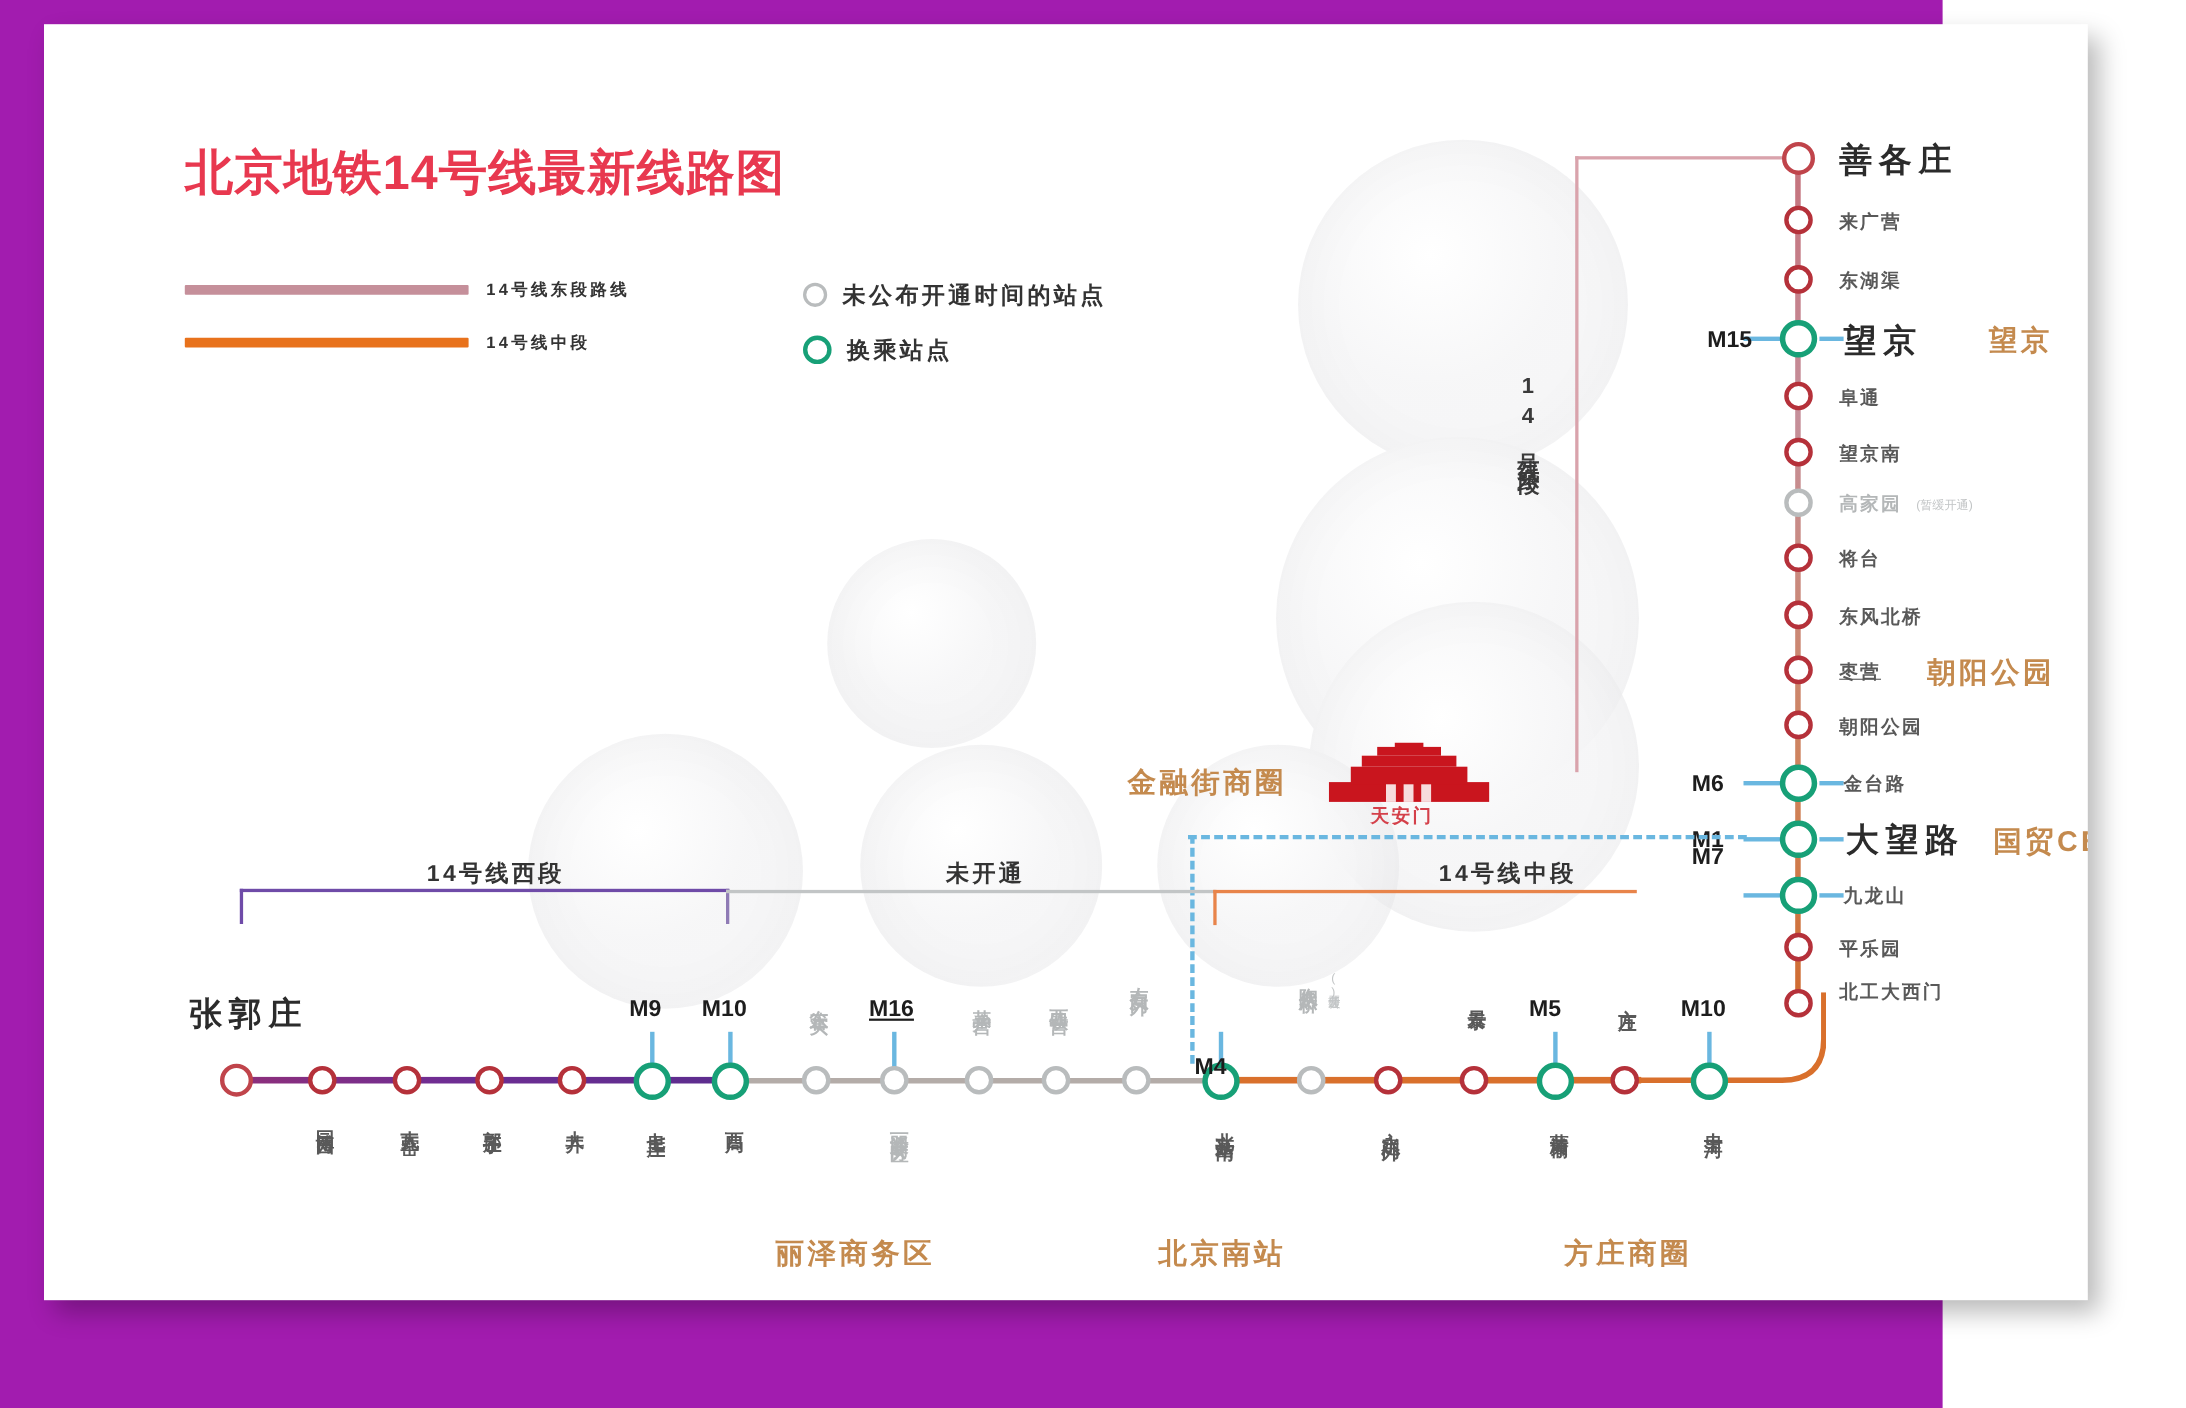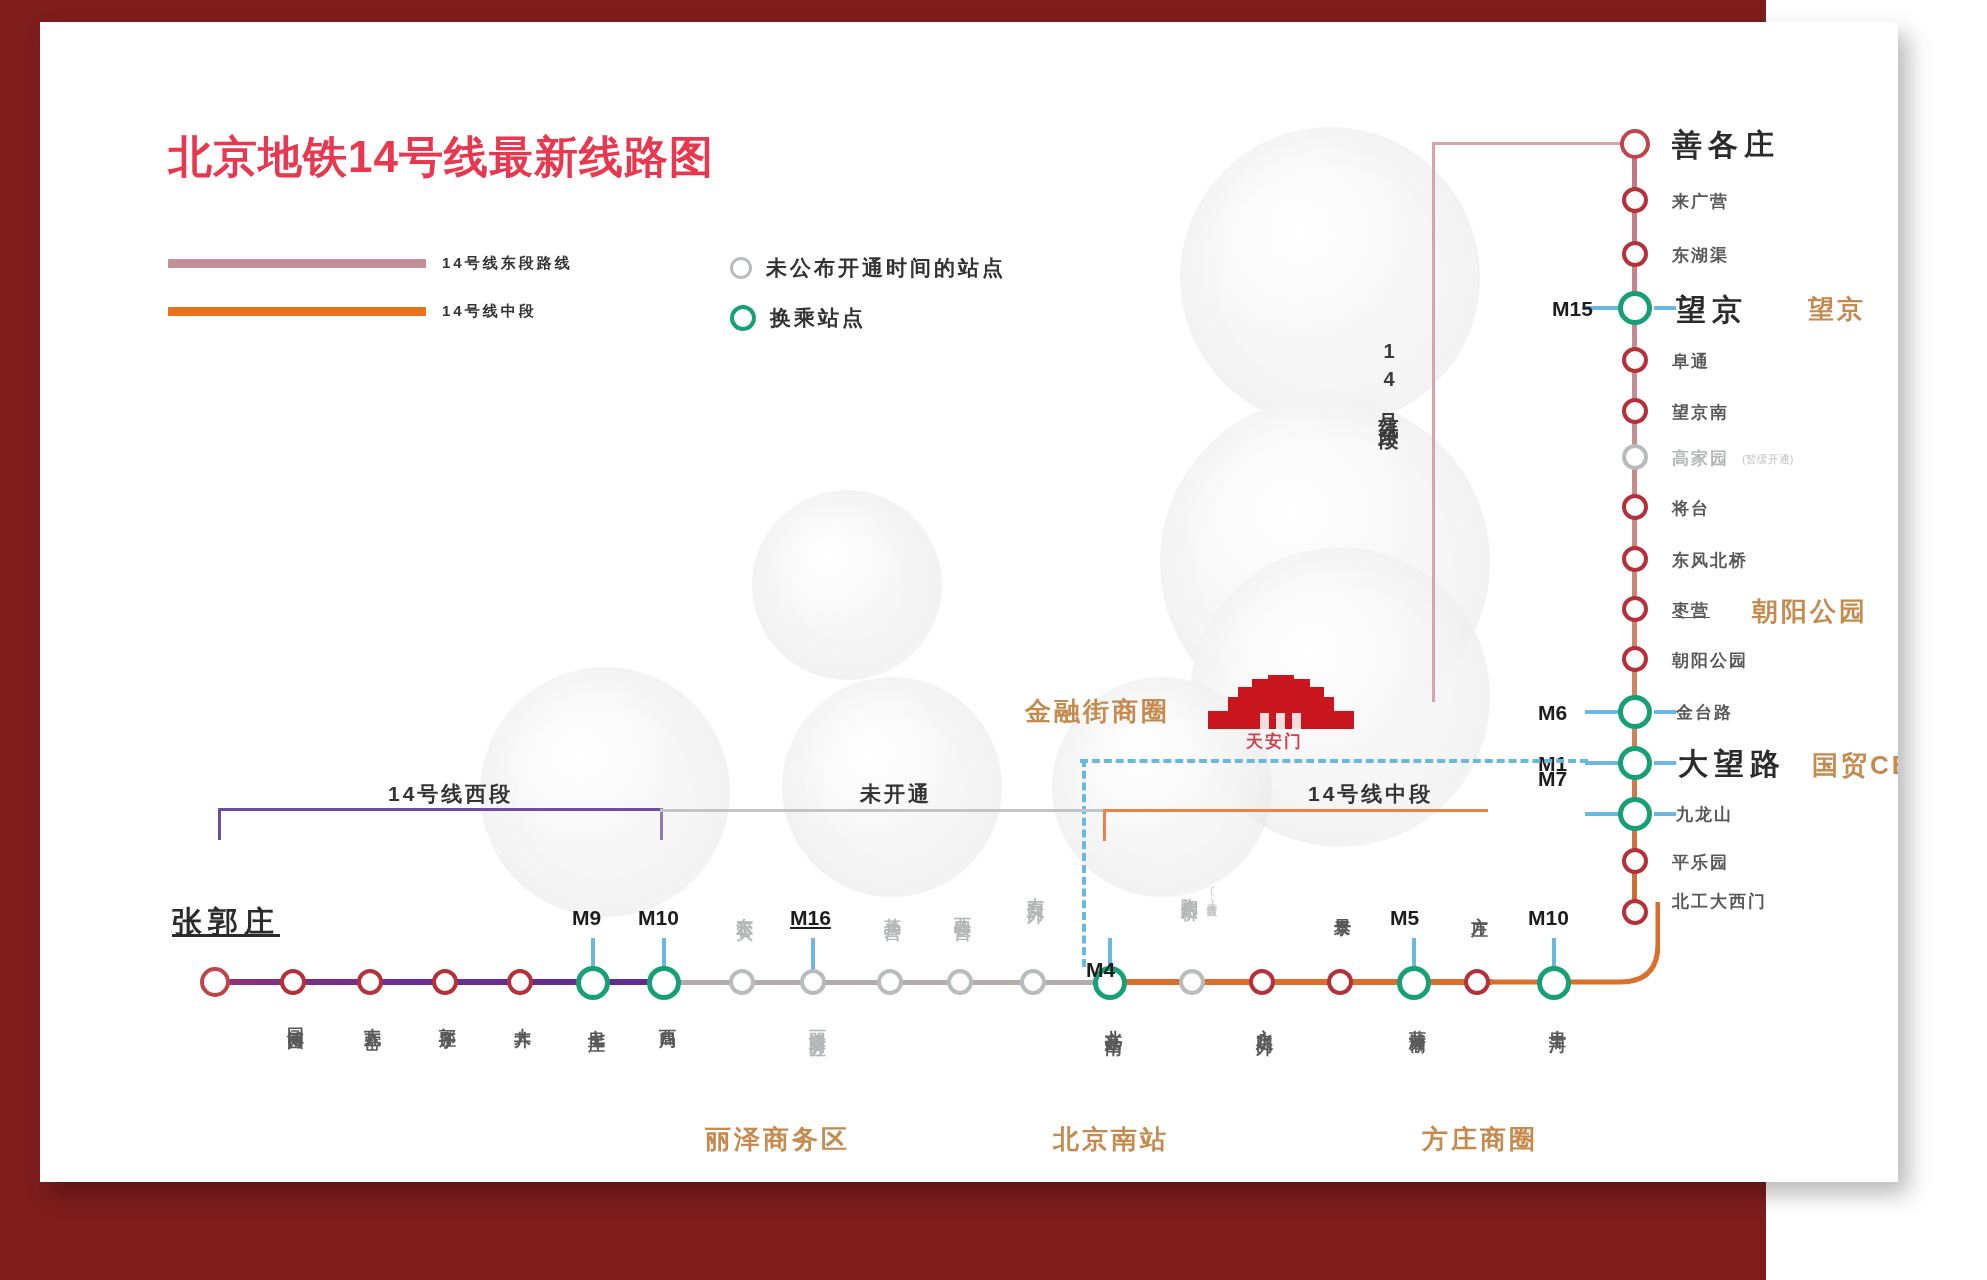--- a/index.html
+++ b/index.html
@@ -1,17 +1,17 @@
 <!DOCTYPE html>
 <html><head>
 <meta charset="utf-8">
 <style>
   html,body{margin:0;padding:0;background:#ffffff;}
   body{width:1987px;height:1280px;font-family:"Liberation Sans","DejaVu Sans",sans-serif;overflow:hidden;}
-  #root{position:relative;width:1766px;height:1280px;background:#7f1d1d;}
+  #root{position:relative;width:1766px;height:1280px;background:#a21caf;}
   
   .card{position:absolute;left:40px;top:22px;width:1858px;height:1160px;background:#ffffff;
         box-shadow:10px 12px 22px rgba(0,0,0,.28);}
   .card-inner{position:absolute;inset:0;overflow:hidden;}
   
   .title{position:absolute;left:128px;top:106px;font-size:44px;font-weight:bold;color:#e8384f;letter-spacing:1px;white-space:nowrap;}
   
   .lg-row{position:absolute;display:flex;align-items:center;white-space:nowrap;}
   .lg-bar{width:258px;height:9px;border-radius:1px;}
   .lg-txt{margin-left:16px;font-size:15px;font-weight:bold;color:#333;letter-spacing:3px;}
@@ -183,21 +183,21 @@
 
     <div class="brk" style="left:1063px;top:787px;width:385px;height:3px;background:#e8844a;"></div>
     <div class="brk" style="left:1063px;top:787px;width:3px;height:32px;background:#e8844a;"></div>
     <div class="brk-lbl" style="left:1268px;top:758px;">14号线中段</div>
 
     <div class="seg" style="left:175px;top:957px;width:465px;height:6px;background:linear-gradient(to right,#8e2f7a 0%,#6f2d93 40%,#5b2d8e 100%);"></div>
     <div class="seg" style="left:636px;top:958px;width:432px;height:5px;background:#b4aca8;"></div>
     <div class="seg" style="left:1064px;top:957px;width:388px;height:6px;background:#d9702c;"></div>
 
     <div class="stn term" style="left:160px;top:945px;"></div>
-    <div class="sl big" style="left:132px;top:880px;text-decoration:underline;">张郭庄</div>
+    <div class="sl big" style="left:132px;top:880px;">张郭庄</div>
 
     <div class="stn sm" style="left:240px;top:947px;"></div>
     <div class="sl v" style="left:244px;top:992px;">园博园</div>
 
     <div class="stn sm" style="left:317px;top:947px;"></div>
     <div class="sl v" style="left:321px;top:992px;">大瓦窑</div>
 
     <div class="stn sm" style="left:392px;top:947px;"></div>
     <div class="sl v" style="left:396px;top:992px;">郭庄子</div>
 

